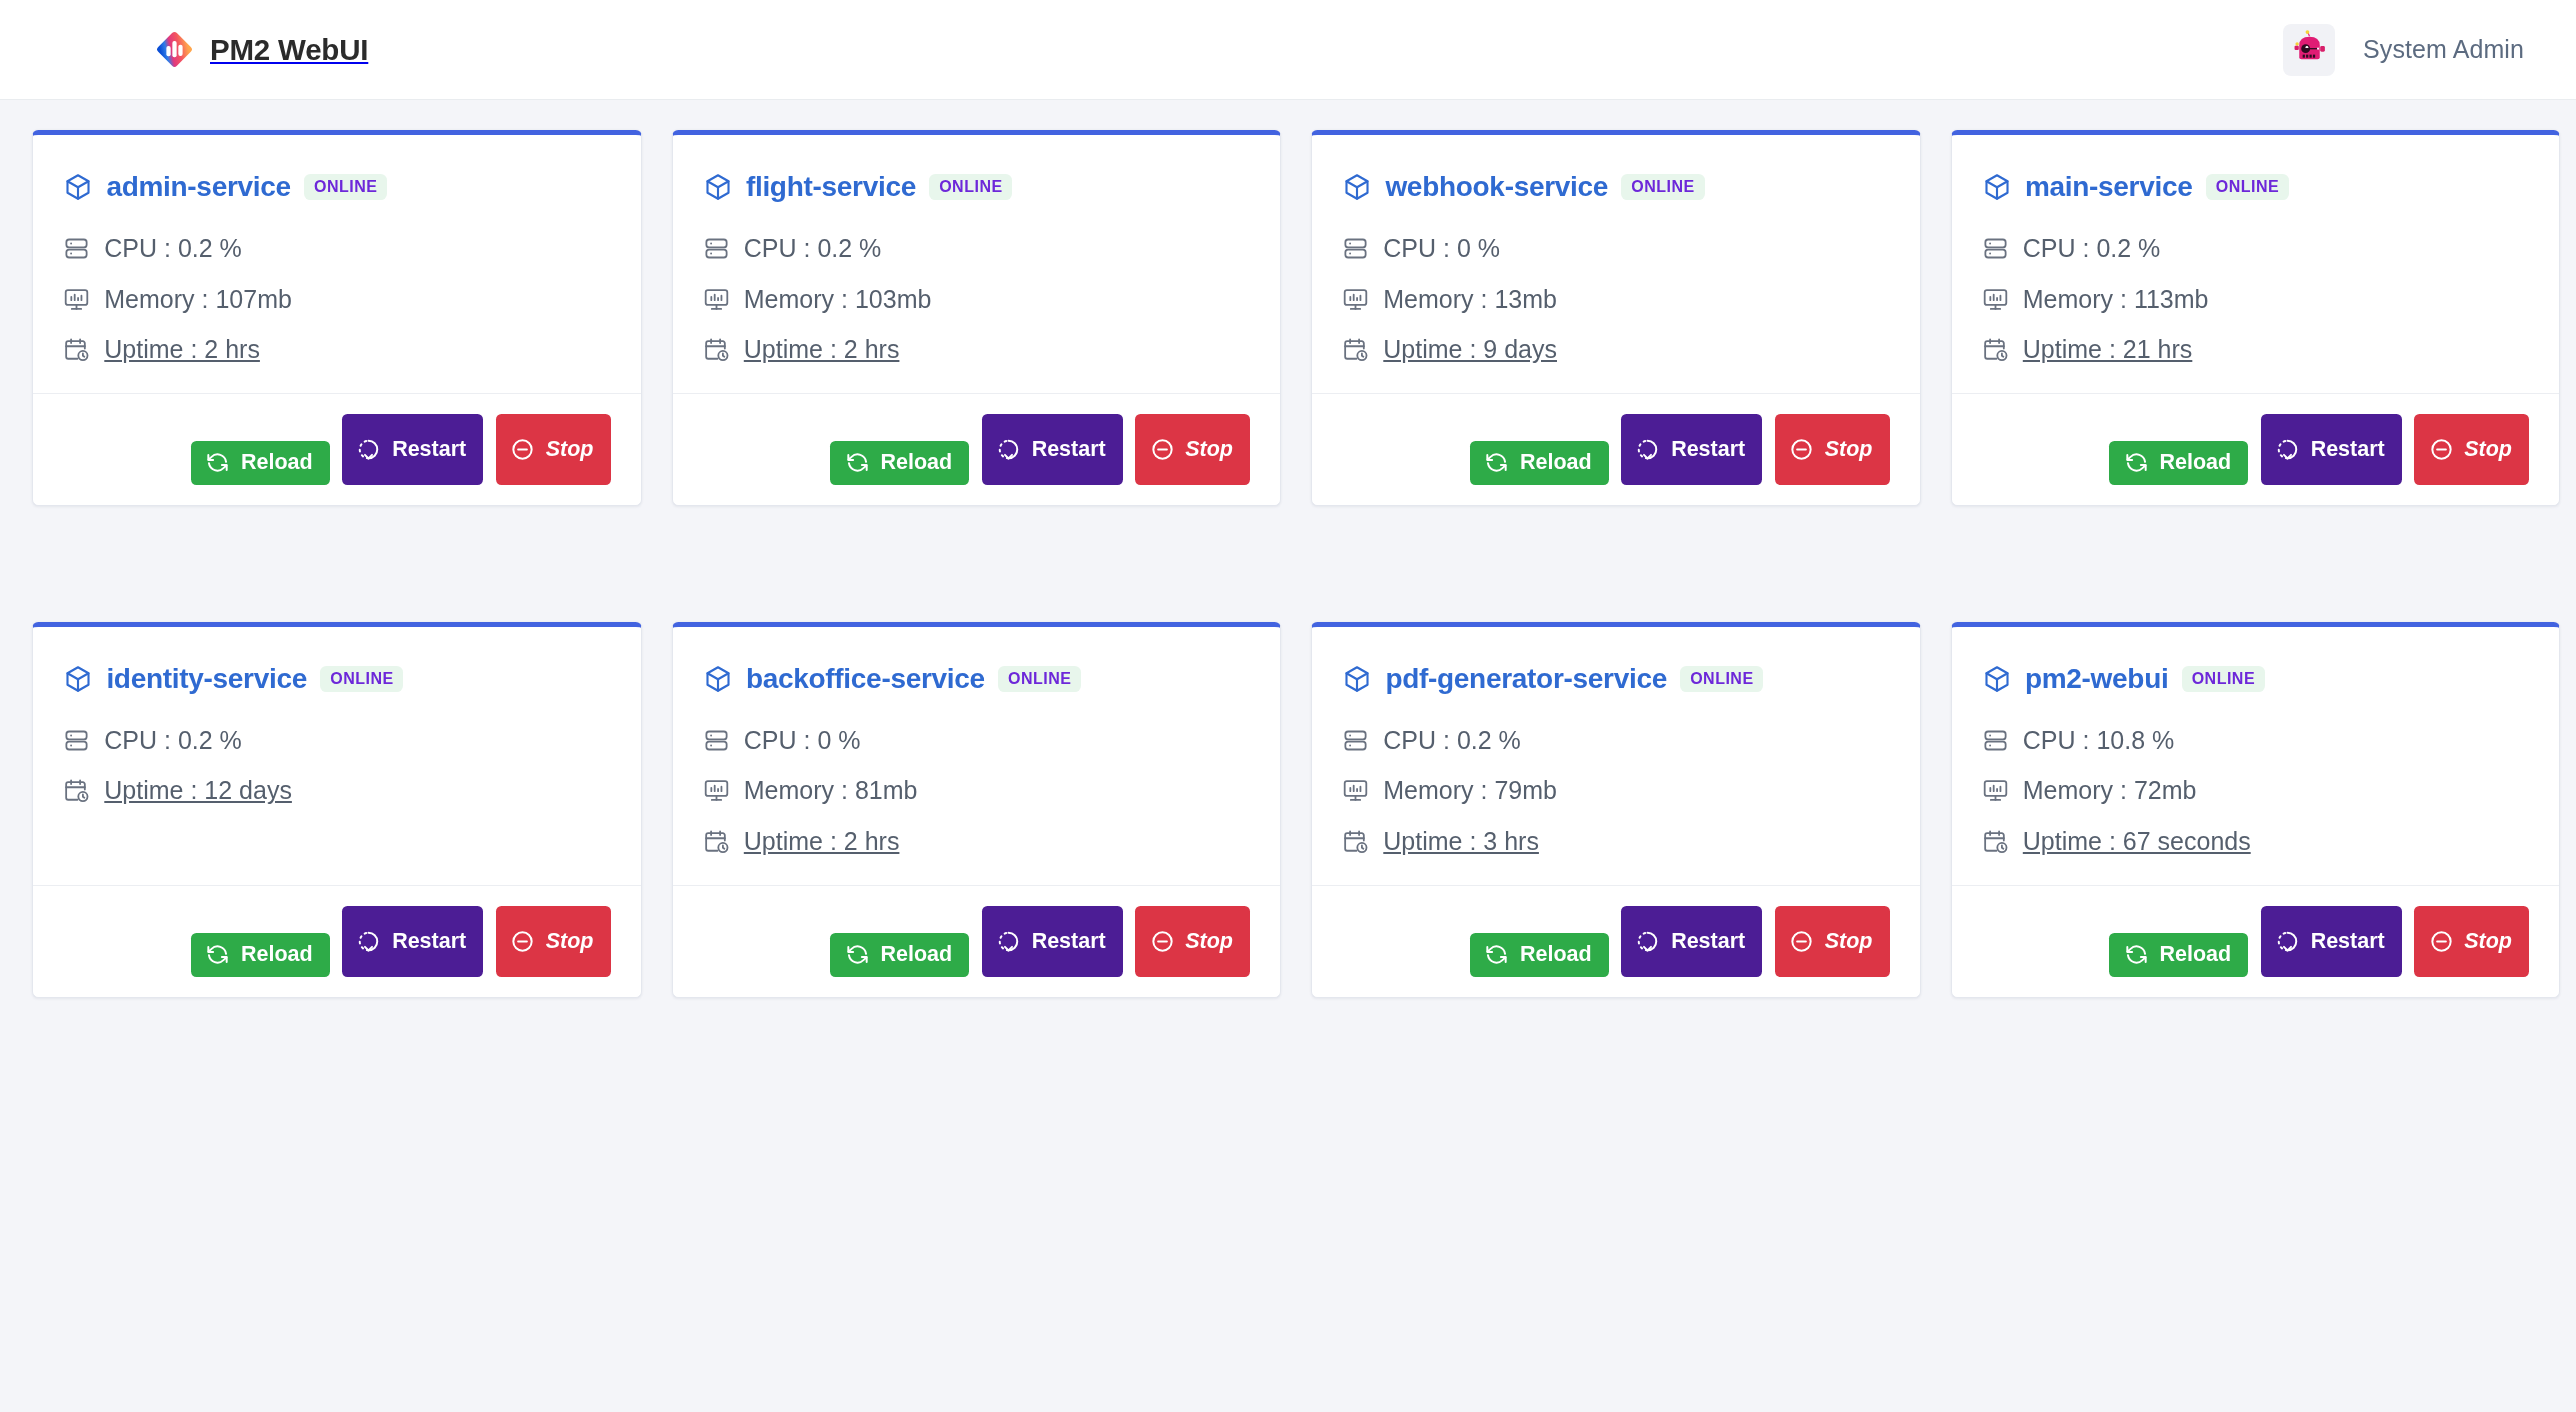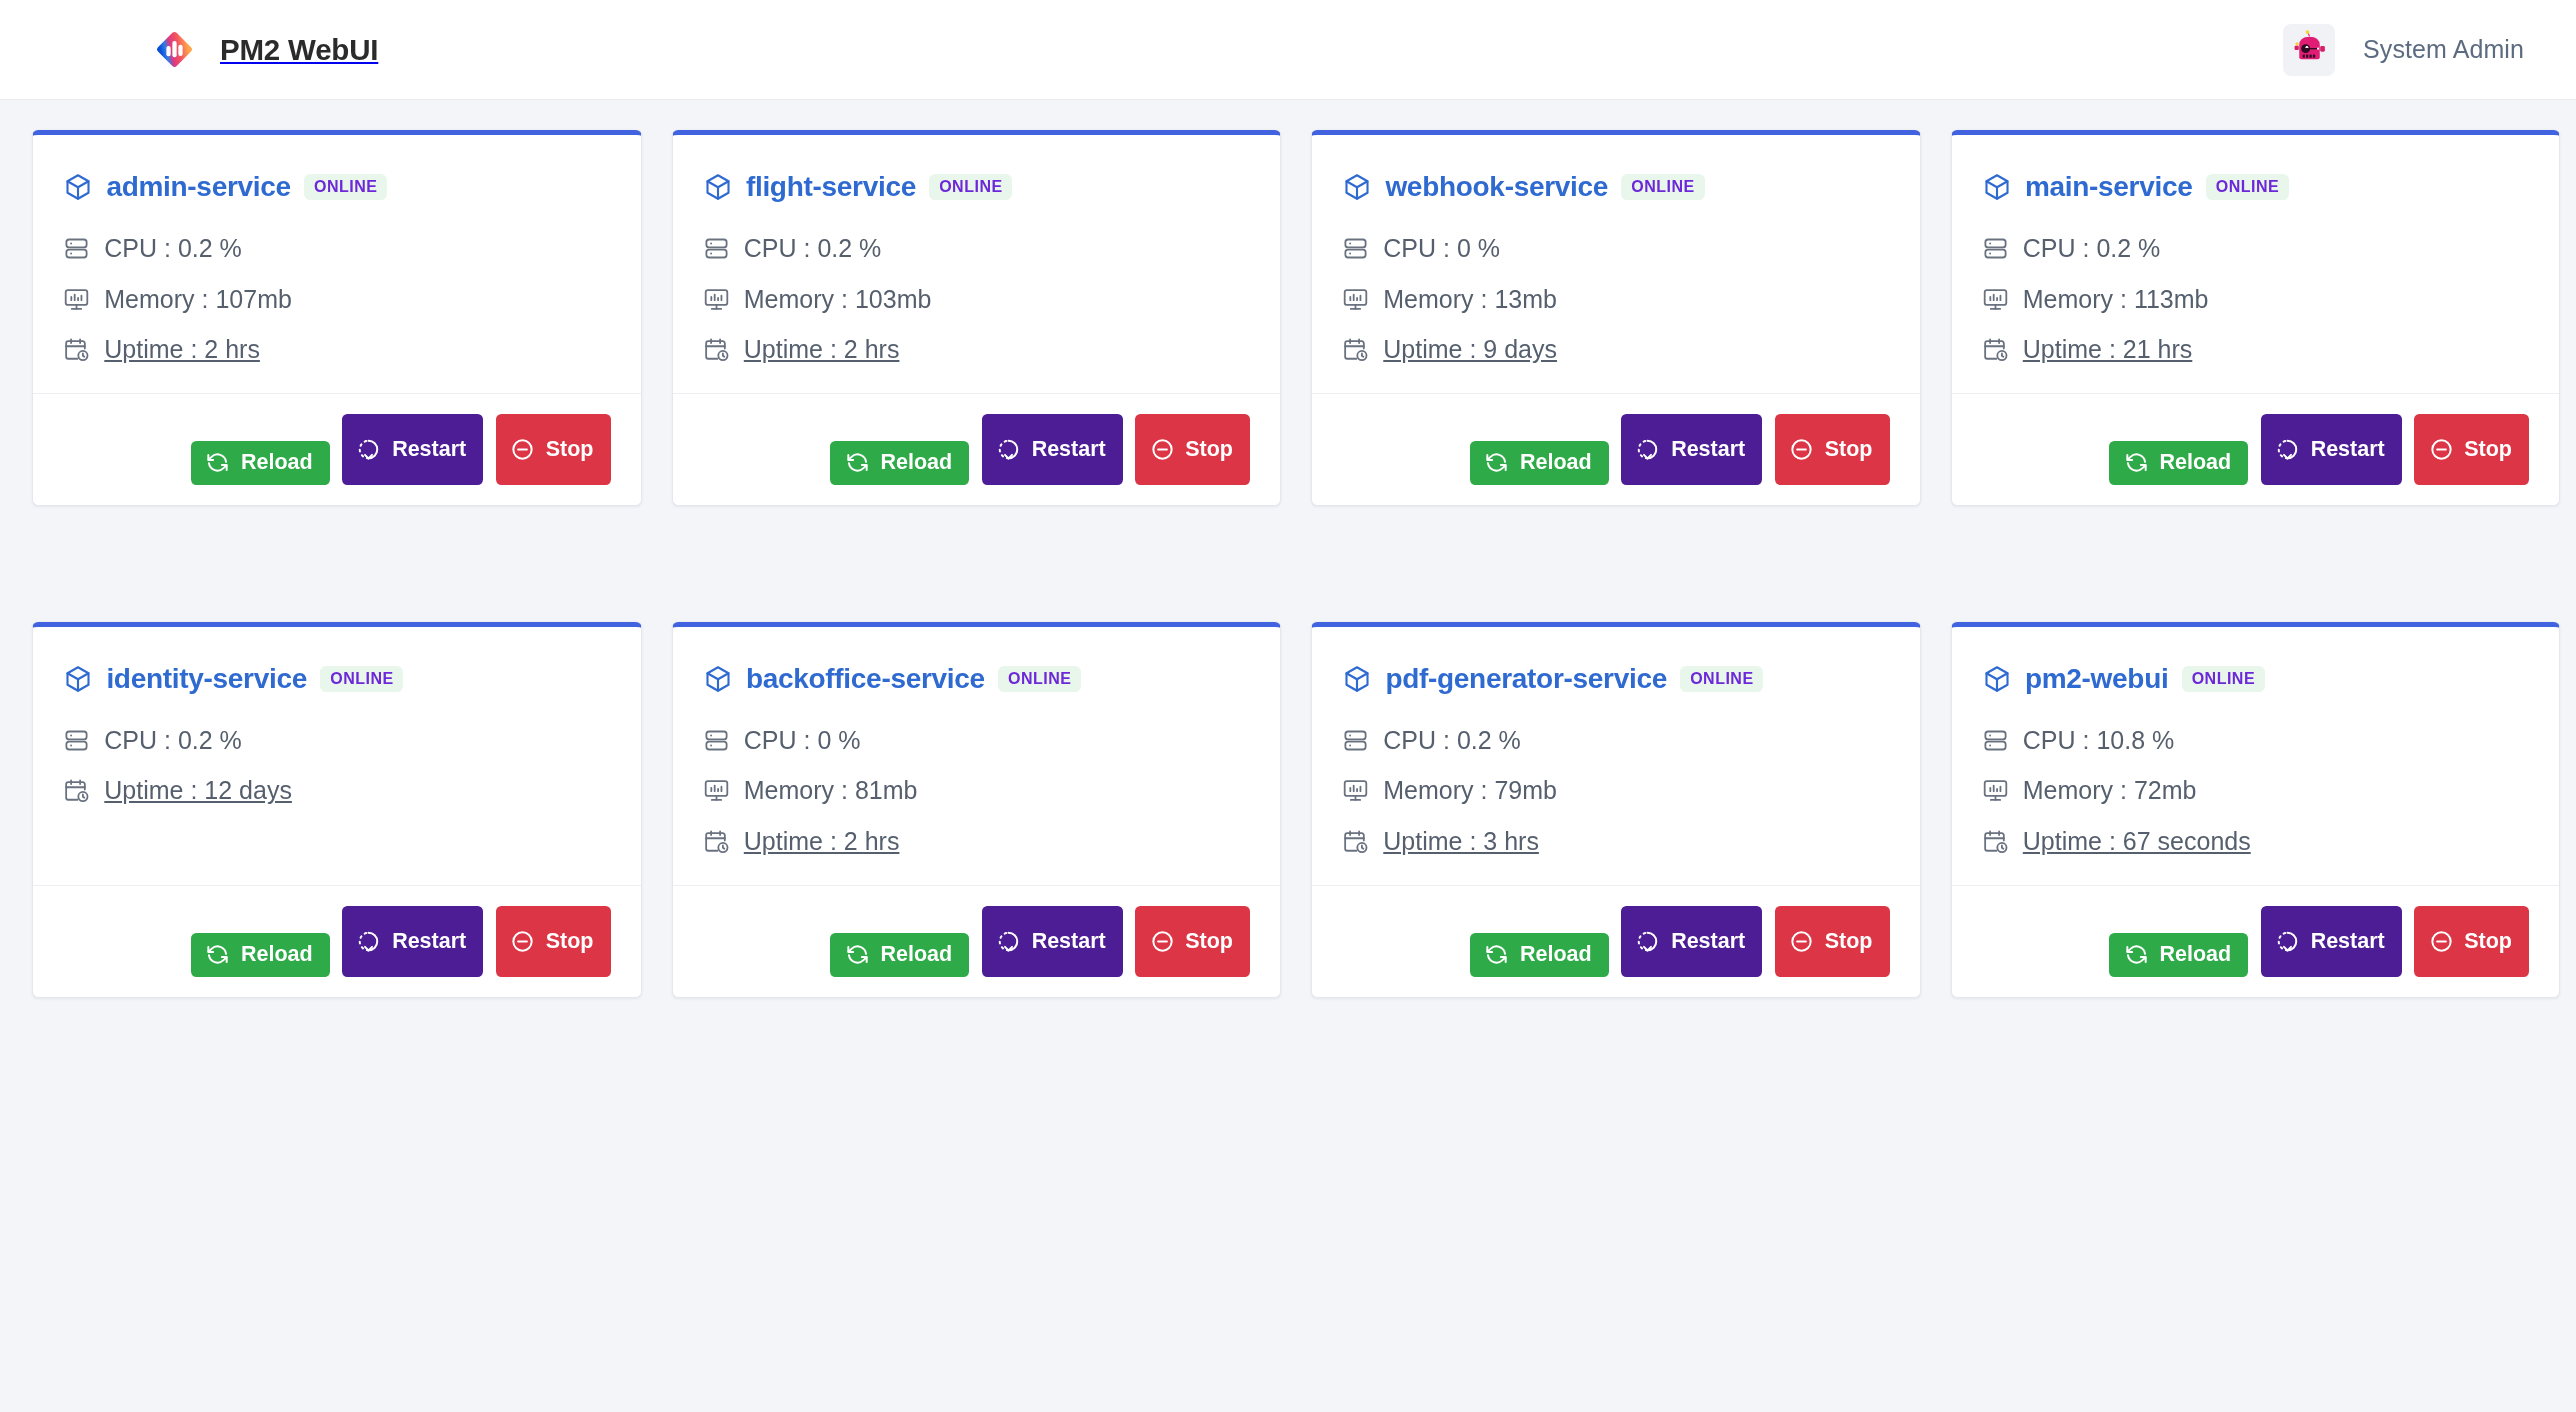--- a/index.html
+++ b/index.html
@@ -19,21 +19,21 @@
     border-bottom: 0.9px solid #e9ecef;
     display: flex;
     align-items: center;
     justify-content: space-between;
     padding: 0 52px 0 0;
     position: relative;
   }
   .brand {
     display: flex;
     align-items: center;
-    gap: 25px;
+    gap: 15px;
     margin-left: 154px;
   }
   .brand-logo { width: 41px; height: 41px; display: block; }
   .brand-title {
     font-size: 29.5px;
     font-weight: bold;
     color: #2b2b2b;
     letter-spacing: -0.2px;
   }
   .user-box {
@@ -136,21 +136,21 @@
     font-weight: bold;
     padding: 9.8px 17px 9.8px 14.3px;
     cursor: pointer;
     font-family: "Liberation Sans", sans-serif;
     line-height: 1;
     white-space: nowrap;
   }
   .btn svg { width: 25px; height: 25px; display:block; flex:0 0 25px; }
   .btn-reload  { background: #2eab48; margin-top: 27px; }
   .btn-restart { background: #4c1d95; text-align: center; }
-  .btn-stop    { background: #dc3545; }
+  .btn-stop    { background: #dc3545; font-style: italic; }
 </style>
 </head>
 <body>
 
 <div class="navbar">
 
   <a class="brand" href="#">
     <span class="brand-logo">
       <svg viewBox="0 0 48 48" xmlns="http://www.w3.org/2000/svg">
         <defs>

